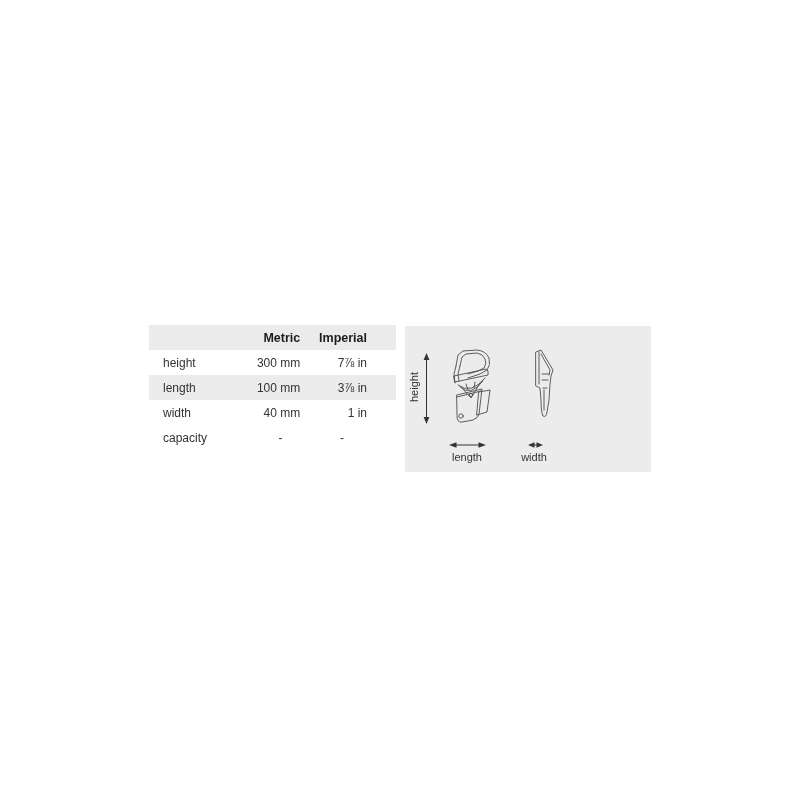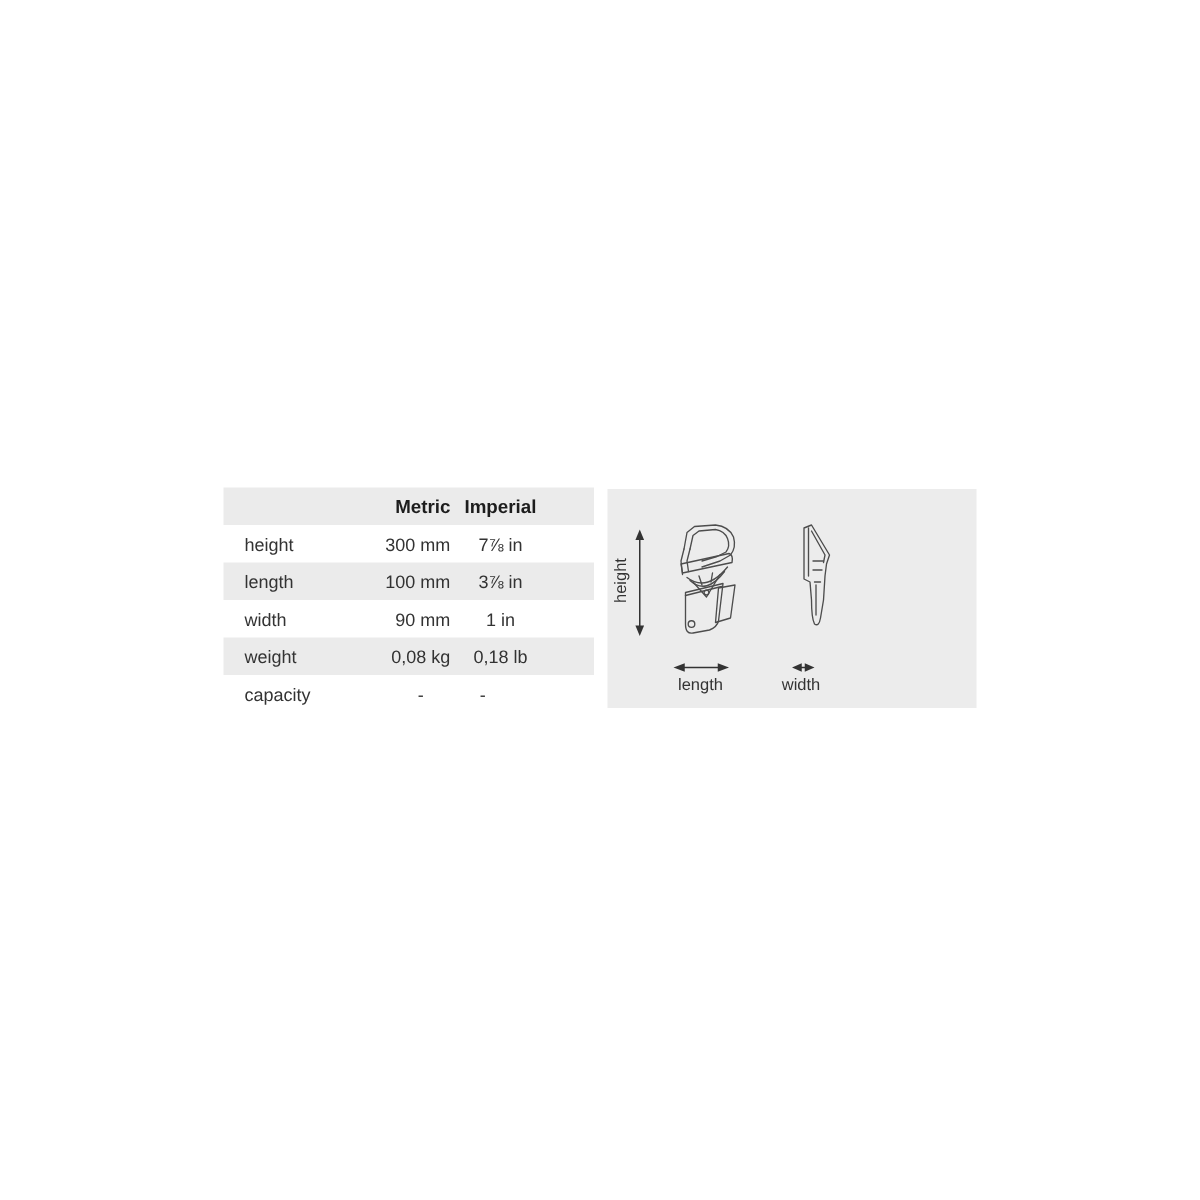--- a/index.html
+++ b/index.html
@@ -34,21 +34,21 @@
     background: #ffffff;
   }
   .t-row.alt { background: #ebebeb; }
   .t-head {
     font-weight: bold;
     font-size: 12.5px;
     color: #1d1d1d;
   }
   .c-label    { width: 86px; white-space: nowrap; }
   .c-metric   { width: 60px; text-align: right; white-space: nowrap; box-sizing: border-box; }
-  .c-imperial { width: 71px; text-align: center; white-space: nowrap; box-sizing: border-box; }
+  .c-imperial { width: 71px; text-align: right; white-space: nowrap; box-sizing: border-box; }
   .t-row.capacity .c-metric   { padding-right: 17px; }
   .t-row.capacity .c-imperial { padding-right: 23px; }
 
   
   .diagram-panel {
     position: absolute;
     left: 405px;
     top: 326px;
     width: 246px;
     height: 146px;
@@ -97,29 +97,24 @@
     </div>
 
     <div class="t-row alt">
       <div class="c-label">length</div>
       <div class="c-metric">100 mm</div>
       <div class="c-imperial">3⅞ in</div>
     </div>
 
     <div class="t-row">
       <div class="c-label">width</div>
-      <div class="c-metric">90 mm</div>
+      <div class="c-metric">40 mm</div>
       <div class="c-imperial">1 in</div>
     </div>
 
-    <div class="t-row alt">
-      <div class="c-label">weight</div>
-      <div class="c-metric">0,08 kg</div>
-      <div class="c-imperial">0,18 lb</div>
-    </div>
 
     <div class="t-row capacity">
       <div class="c-label">capacity</div>
       <div class="c-metric">-</div>
       <div class="c-imperial">-</div>
     </div>
 
   </div>
 
   <div class="diagram-panel">

